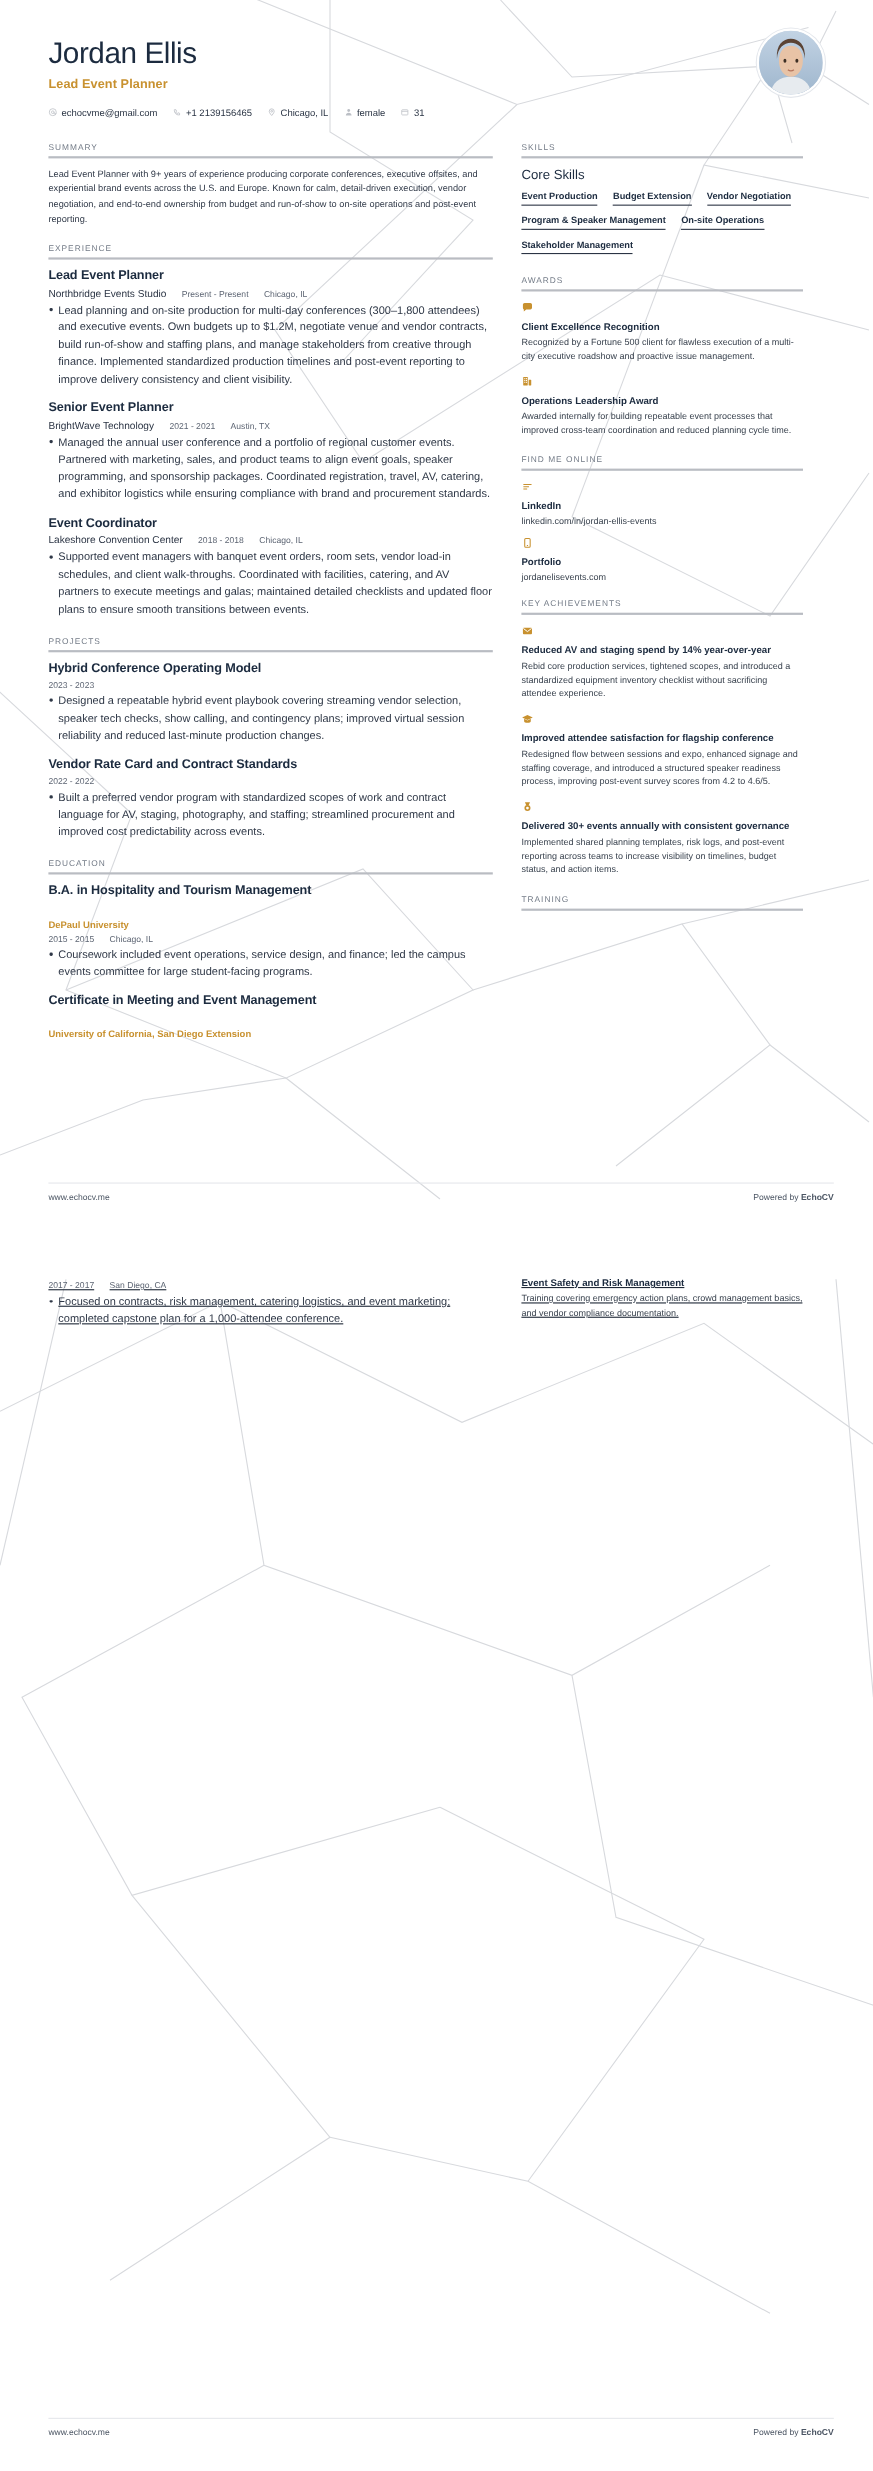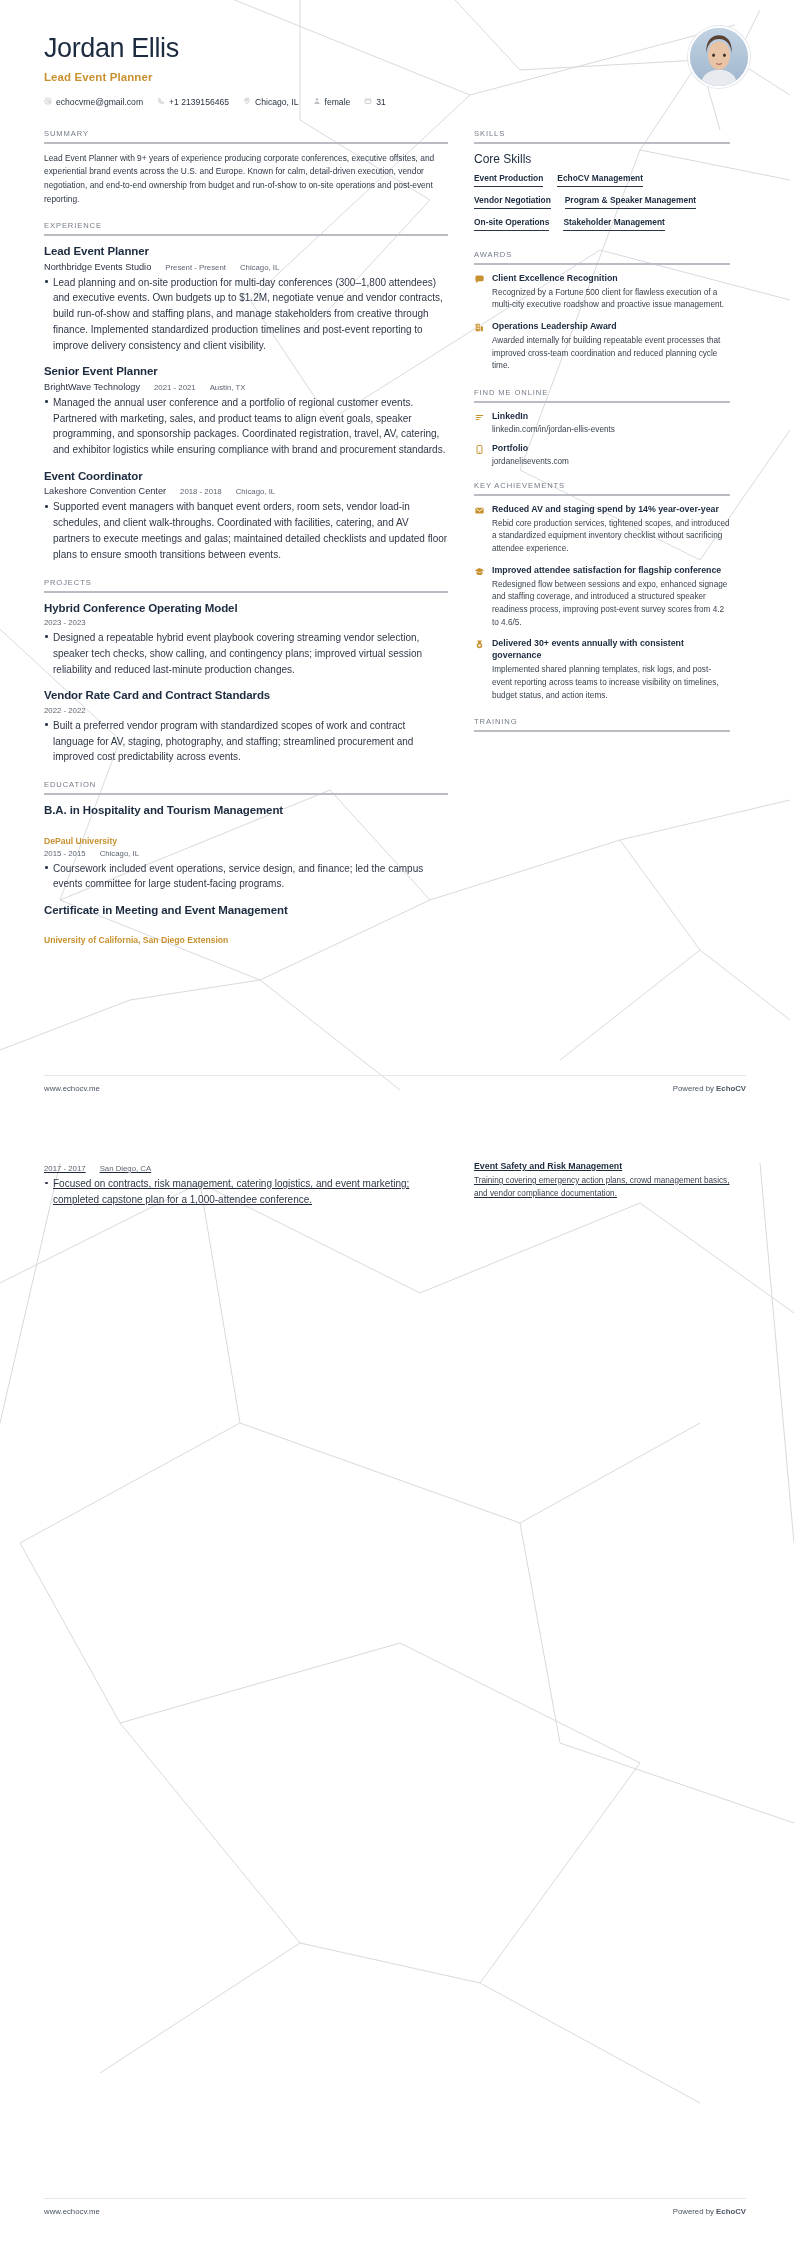--- a/index.html
+++ b/index.html
@@ -41,21 +41,21 @@
   .contact {
     margin-top: 14px;
     display: flex;
     align-items: center;
     gap: 14px;
     flex-wrap: wrap;
     font-size: 8.6px;
     color: #2a3444;
     font-weight: 500;
   }
-  .contact .ci { display: flex; align-items: flex-start; gap: 4px; }
+  .contact .ci { display: flex; align-items: center; gap: 4px; }
   .contact svg { width: 8px; height: 8px; opacity: .45; flex: none; }
 
   .avatar {
     position: absolute;
     top: 26px;
     right: 44px;
     width: 62px; height: 62px;
     border-radius: 50%;
     overflow: hidden;
     border: 2px solid #fff;
@@ -138,21 +138,21 @@
     font-size: 8.4px;
     font-weight: 700;
     color: #1c2b3f;
     border-bottom: 1.4px solid #2b3444;
     padding-bottom: 3px;
     margin-bottom: 4px;
     white-space: nowrap;
   }
 
   
-  .il-item { display: flex; gap: 7px; margin-bottom: 9px; }
+  .il-item { display: flex; gap: 7px; margin-bottom: 9px; flex-direction: column; }
   .il-item:last-child { margin-bottom: 0; }
   .il-ico { width: 11px; flex: none; padding-top: 1px; }
   .il-ico svg { width: 11px; height: 11px; display: block; }
   .il-body { flex: 1; min-width: 0; }
   .il-title {
     font-size: 8.8px;
     font-weight: 700;
     color: #1c2b3f;
     line-height: 1.35;
   }
@@ -160,21 +160,21 @@
     font-size: 8.2px;
     line-height: 1.55;
     color: #3a434f;
     margin-top: 2px;
   }
   .il-sub { font-size: 8.2px; color: #3a434f; margin-top: 2px; }
 
   
   .footer {
     position: absolute;
-    left: 44px; right: 48px;
+    left: 44px; right: 36px;
     bottom: 30px;
     display: flex;
     justify-content: space-between;
     align-items: center;
     font-size: 7.8px;
     color: #4b5563;
     border-top: 1px solid #e5e7eb;
     padding-top: 8px;
     z-index: 2;
   }
@@ -366,21 +366,21 @@
       </div>
 
       <div class="col-right">
 
         <div class="sec">
           <div class="sec-title">SKILLS</div>
           <div class="sec-rule"></div>
           <div class="skill-group-title">Core Skills</div>
           <div class="chips">
             <span class="chip">Event Production</span>
-            <span class="chip">EchoCV Management</span>
+            <span class="chip">Budget Extension</span>
             <span class="chip">Vendor Negotiation</span>
             <span class="chip">Program &amp; Speaker Management</span>
             <span class="chip">On-site Operations</span>
             <span class="chip">Stakeholder Management</span>
           </div>
         </div>
 
         <div class="sec">
           <div class="sec-title">AWARDS</div>
           <div class="sec-rule"></div>

